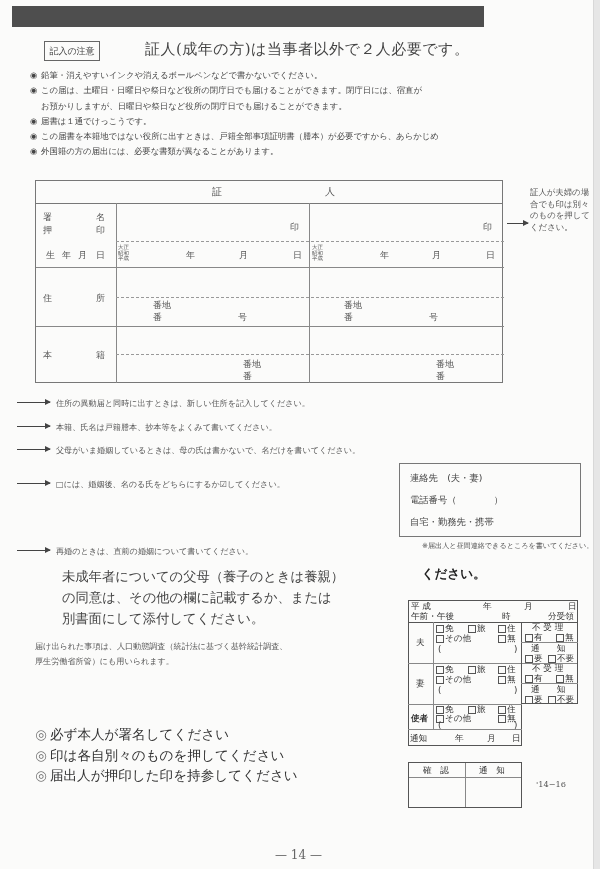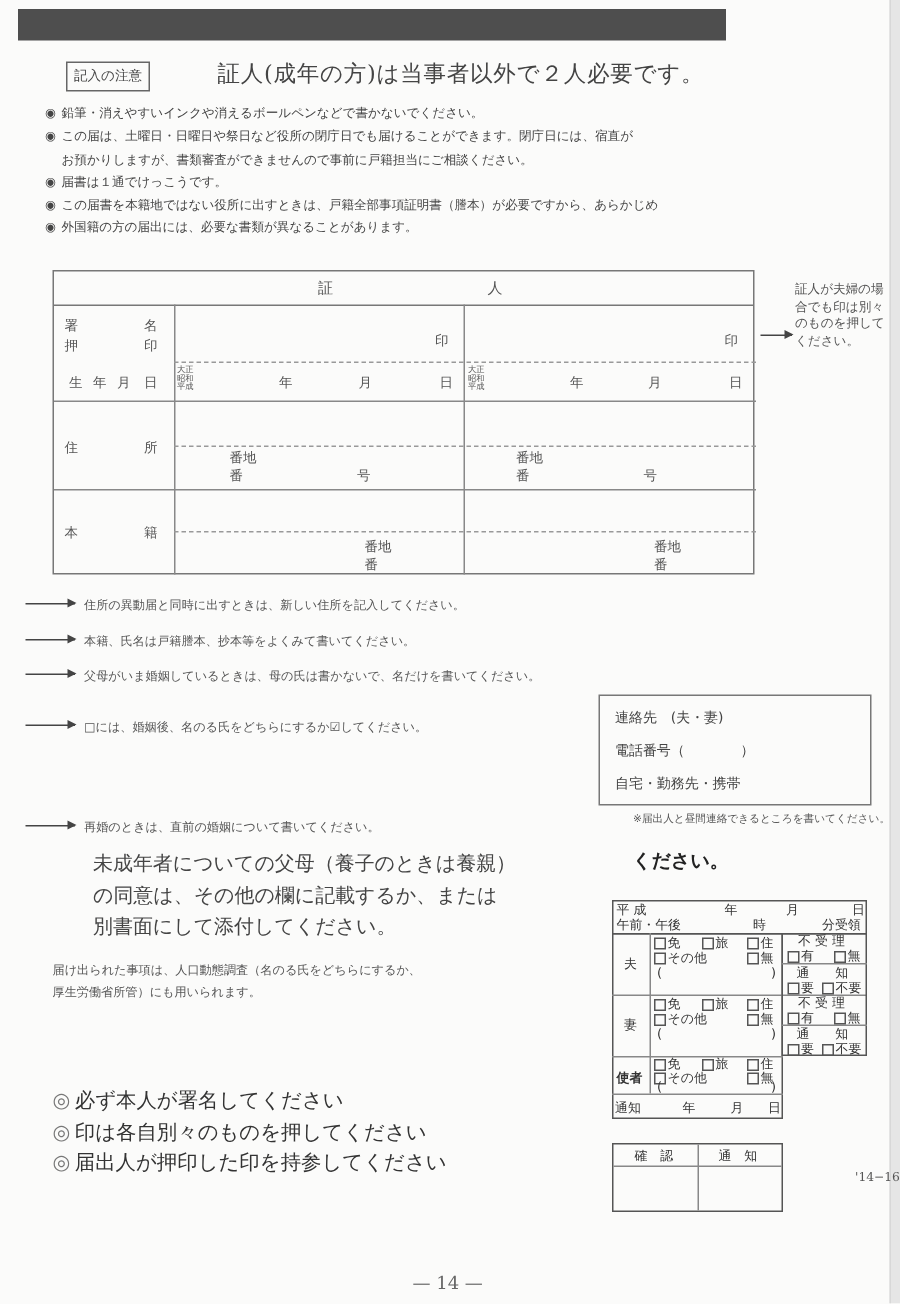--- a/index.html
+++ b/index.html
@@ -47,38 +47,38 @@
   .big-note { left: 62px; top: 566px; font-family: "DejaVu Serif", serif; font-size: 13.3px; line-height: 21px; color: #444; }
   .stat-note { left: 35px; top: 639px; font-size: 8.1px; line-height: 15px; color: #555; }
 
   .reminders { left: 35px; top: 724px; font-size: 13.6px; line-height: 20.5px; color: #333; }
   .reminders .mark { color: #777; margin-right: 3px; }
   .ocell { position: absolute; font-size: 8.6px; color: #333; white-space: nowrap; }
   .chk { display: inline-block; width: 6px; height: 6px; border: 1px solid #555; margin-right: 1px; vertical-align: middle; }
   .opanel { position: absolute; border: 1px solid #555; box-sizing: border-box; background: transparent; }
 
   .confirm-table { left: 408px; top: 762px; width: 114px; height: 46px; border: 1px solid #555; box-sizing: border-box; }
-  .code { left: 570px; top: 779px; font-size: 8.2px; color: #555; font-family: "DejaVu Serif", serif; }
+  .code { left: 536px; top: 779px; font-size: 8.2px; color: #555; font-family: "DejaVu Serif", serif; }
   .page-num { left: 275px; top: 848px; font-size: 12px; color: #666; font-family: "DejaVu Serif", serif; }
 </style>
 </head>
 <body>
 
 <div class="abs topbar"></div>
 <div class="abs right-edge"></div>
 
 <div class="abs notice-label">記入の注意</div>
 <div class="abs headline">証人(成年の方)は当事者以外で２人必要です。</div>
 
 <div class="abs notes">
   <div class="note"><span class="bullet">◉</span><span>鉛筆・消えやすいインクや消えるボールペンなどで書かないでください。</span></div>
   <div class="note">
       <span class="bullet">◉</span>
       <span class="cont">この届は、土曜日・日曜日や祭日など役所の閉庁日でも届けることができます。閉庁日には、宿直が</span>
-      <span class="cont">お預かりしますが、書類審査ができませんので事前に戸籍担当にご相談ください。</span>
+      <span class="cont">お預かりしますが、日曜日や祭日など役所の閉庁日でも届けることができます。</span>
     </div>
   <div class="note"><span class="bullet">◉</span><span>届書は１通でけっこうです。</span></div>
   <div class="note">
       <span class="bullet">◉</span>
       <span class="cont">この届書を本籍地ではない役所に出すときは、戸籍全部事項証明書（謄本）が必要ですから、あらかじめ</span>
     </div>
   <div class="note"><span class="bullet">◉</span><span>外国籍の方の届出には、必要な書類が異なることがあります。</span></div>
 </div>
 
 <div class="abs wtable">
@@ -164,21 +164,21 @@
 <div class="abs no-write">
     <div>　ください。</div>
 </div>
 
 <div class="abs big-note">
   <div>未成年者についての父母（養子のときは養親）</div>
     <div>の同意は、その他の欄に記載するか、または</div>
     <div>別書面にして添付してください。</div>
 </div>
 <div class="abs stat-note">
-  <div>届け出られた事項は、人口動態調査（名のる氏をどちらにするか、</div>
+  <div>届け出られた事項は、人口動態調査（統計法に基づく基幹統計調査、</div>
     <div>厚生労働省所管）にも用いられます。</div>
 </div>
 
 <div class="abs reminders">
   <div><span class="mark">◎</span><span>必ず本人が署名してください</span></div>
   <div><span class="mark">◎</span><span>印は各自別々のものを押してください</span></div>
   <div><span class="mark">◎</span><span>届出人が押印した印を持参してください</span></div>
 </div>
 
 <div class="abs" style="left:408px; top:600px; width:170px; height:154px;">

